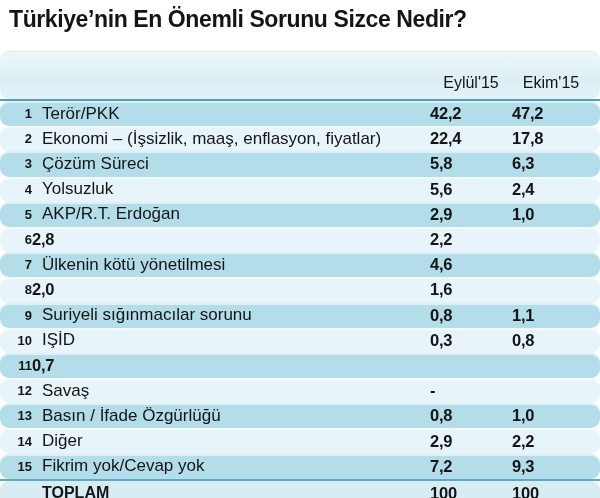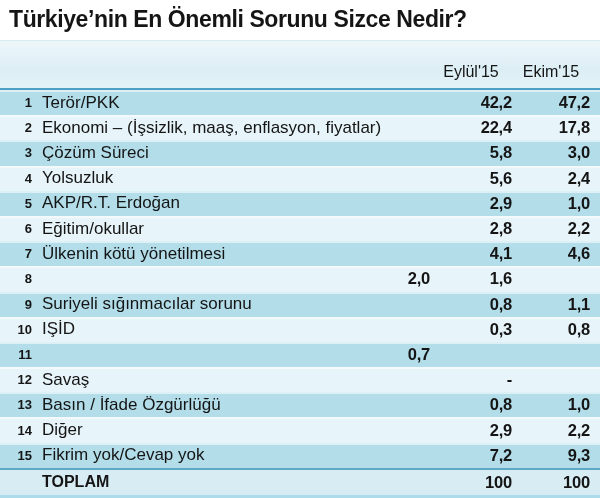--- a/index.html
+++ b/index.html
@@ -3,42 +3,42 @@
 <meta charset="utf-8">
 <style>
   html,body{margin:0;padding:0;}
   body{
     width:600px;height:498px;background:#ffffff;
     font-family:"Liberation Sans", sans-serif;
     color:var(--text,#151515);
     overflow:hidden;
   }
   .title{
-    box-sizing:border-box;height:40px;padding:6px 0 16px 9px;
+    box-sizing:border-box;height:51px;padding:6px 0 16px 9px;
     font-size:23px;font-weight:700;letter-spacing:-0.4px;white-space:nowrap;
   }
   .grid{
     display:grid;grid-template-columns:32px 398px 82px 78px;
-    padding-right:10px;box-sizing:border-box;
+    padding-right:10px;box-sizing:border-box;border-radius:9px;
   }
   .thead{
     height:48px;align-items:end;padding-bottom:7px;
     background:linear-gradient(180deg,#eef7fa 0%,var(--header-bg,#dceef5) 60%,#e3f2f7 100%);
     border-top:1px solid #d6ecf3;
   }
   .col-h{text-align:center;font-size:16px;font-weight:500;}
   .sep{height:2px;background:var(--separator,#4fa0c2);}
   .sep.thin{background:#5fa9c6;}
   .rows .row{height:25.2px;align-items:center;box-shadow:inset 0 2px 0 rgba(255,255,255,0.55);}
   .rows .row:nth-child(odd){background:var(--row-odd,#b2dde9);}
   .rows .row:nth-child(even){background:var(--row-even,#e7f4f9);}
   .cell{overflow:hidden;}
   .cell.num{text-align:right;font-size:13px;font-weight:700;}
   .cell.label{padding-left:10px;font-size:17px;font-weight:400;white-space:nowrap;}
-  .cell.val{text-align:right;font-size:16.5px;font-weight:700;letter-spacing:-0.2px;}
+  .cell.val{text-align:left;font-size:16.5px;font-weight:700;letter-spacing:-0.2px;}
   .total-row{height:25px;align-items:center;background:var(--total-bg,#d8ecf4);}
   .total-row .label,.total-row .val{font-weight:700;}
   .total-row .label{font-size:16px;}
   .bottom-strip{height:3px;background:var(--bottom-strip,#aedbe9);}
 </style>
 </head>
 <body>
 
 <div class="title">Türkiye’nin En Önemli Sorunu Sizce Nedir?</div>
 
@@ -63,48 +63,46 @@
     <div class="cell num">2</div>
     <div class="cell label">Ekonomi – (İşsizlik, maaş, enflasyon, fiyatlar)</div>
     <div class="cell val">22,4</div>
     <div class="cell val">17,8</div>
   </div>
 
   <div class="row grid">
     <div class="cell num">3</div>
     <div class="cell label">Çözüm Süreci</div>
     <div class="cell val">5,8</div>
-    <div class="cell val">3,0</div>
+    <div class="cell val">6,3</div>
   </div>
 
   <div class="row grid">
     <div class="cell num">4</div>
     <div class="cell label">Yolsuzluk</div>
     <div class="cell val">5,6</div>
     <div class="cell val">2,4</div>
   </div>
 
   <div class="row grid">
     <div class="cell num">5</div>
     <div class="cell label">AKP/R.T. Erdoğan</div>
     <div class="cell val">2,9</div>
     <div class="cell val">1,0</div>
   </div>
 
   <div class="row grid">
     <div class="cell num">6</div>
-    <div class="cell label">Eğitim/okullar</div>
     <div class="cell val">2,8</div>
     <div class="cell val">2,2</div>
   </div>
 
   <div class="row grid">
     <div class="cell num">7</div>
     <div class="cell label">Ülkenin kötü yönetilmesi</div>
-    <div class="cell val">4,1</div>
     <div class="cell val">4,6</div>
   </div>
 
   <div class="row grid">
     <div class="cell num">8</div>
     <div class="cell val">2,0</div>
     <div class="cell val">1,6</div>
   </div>
 
   <div class="row grid">

